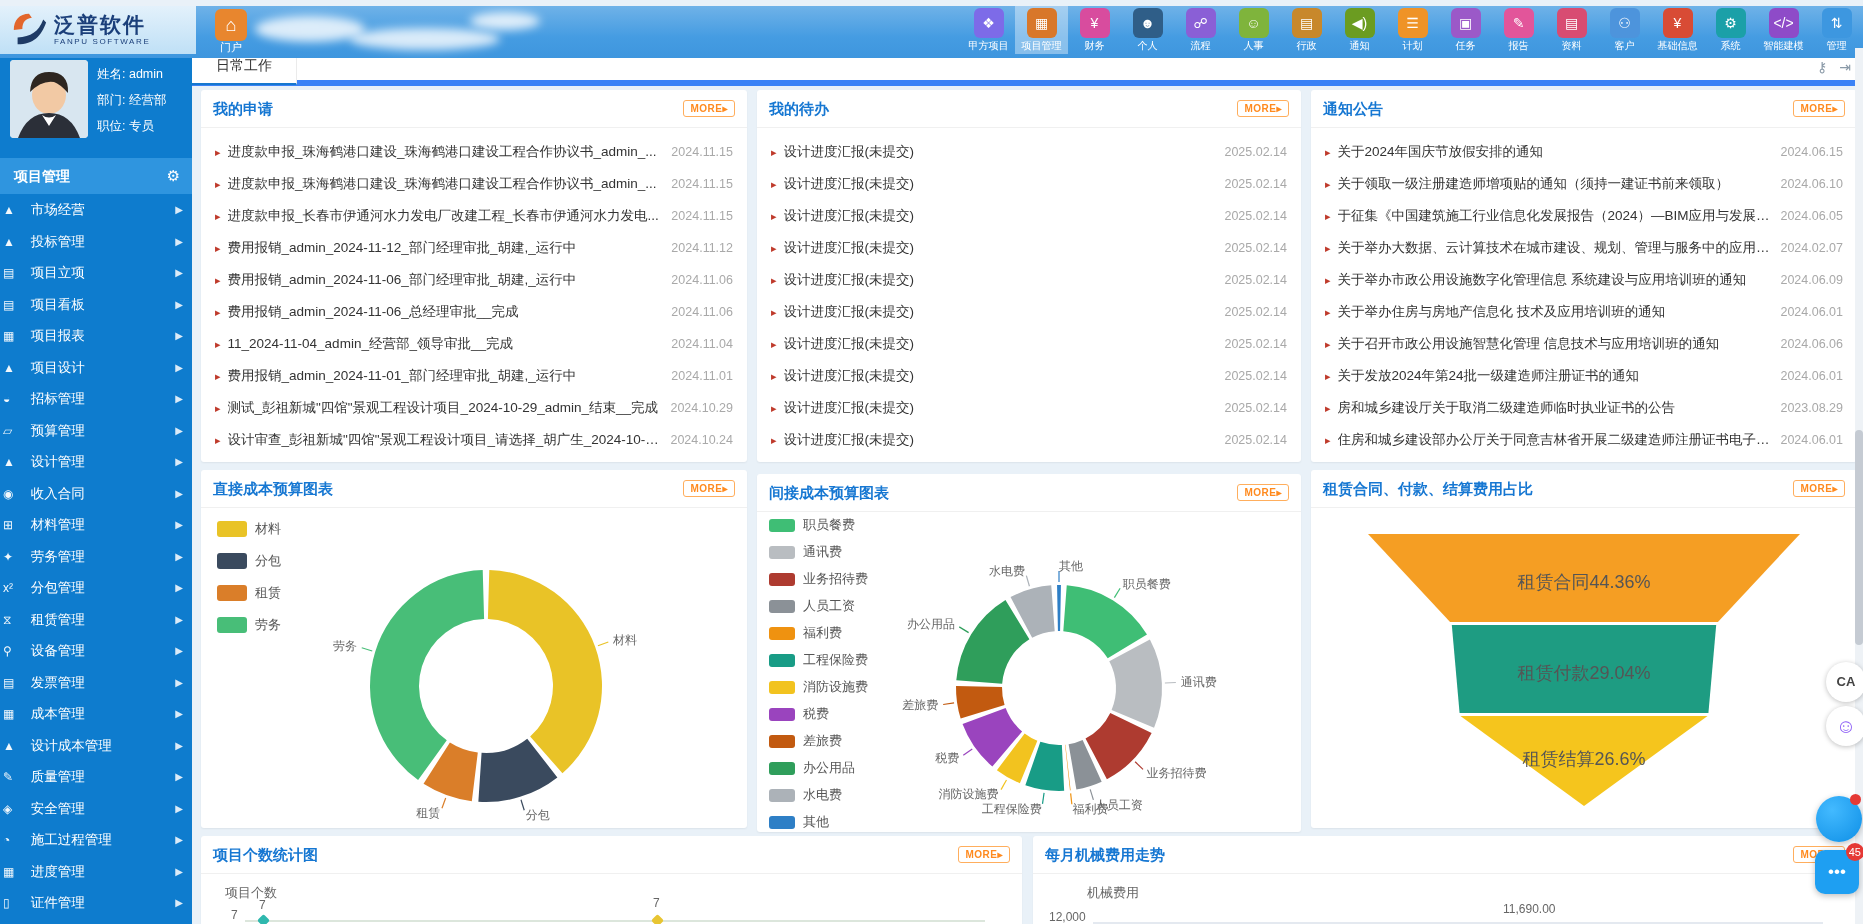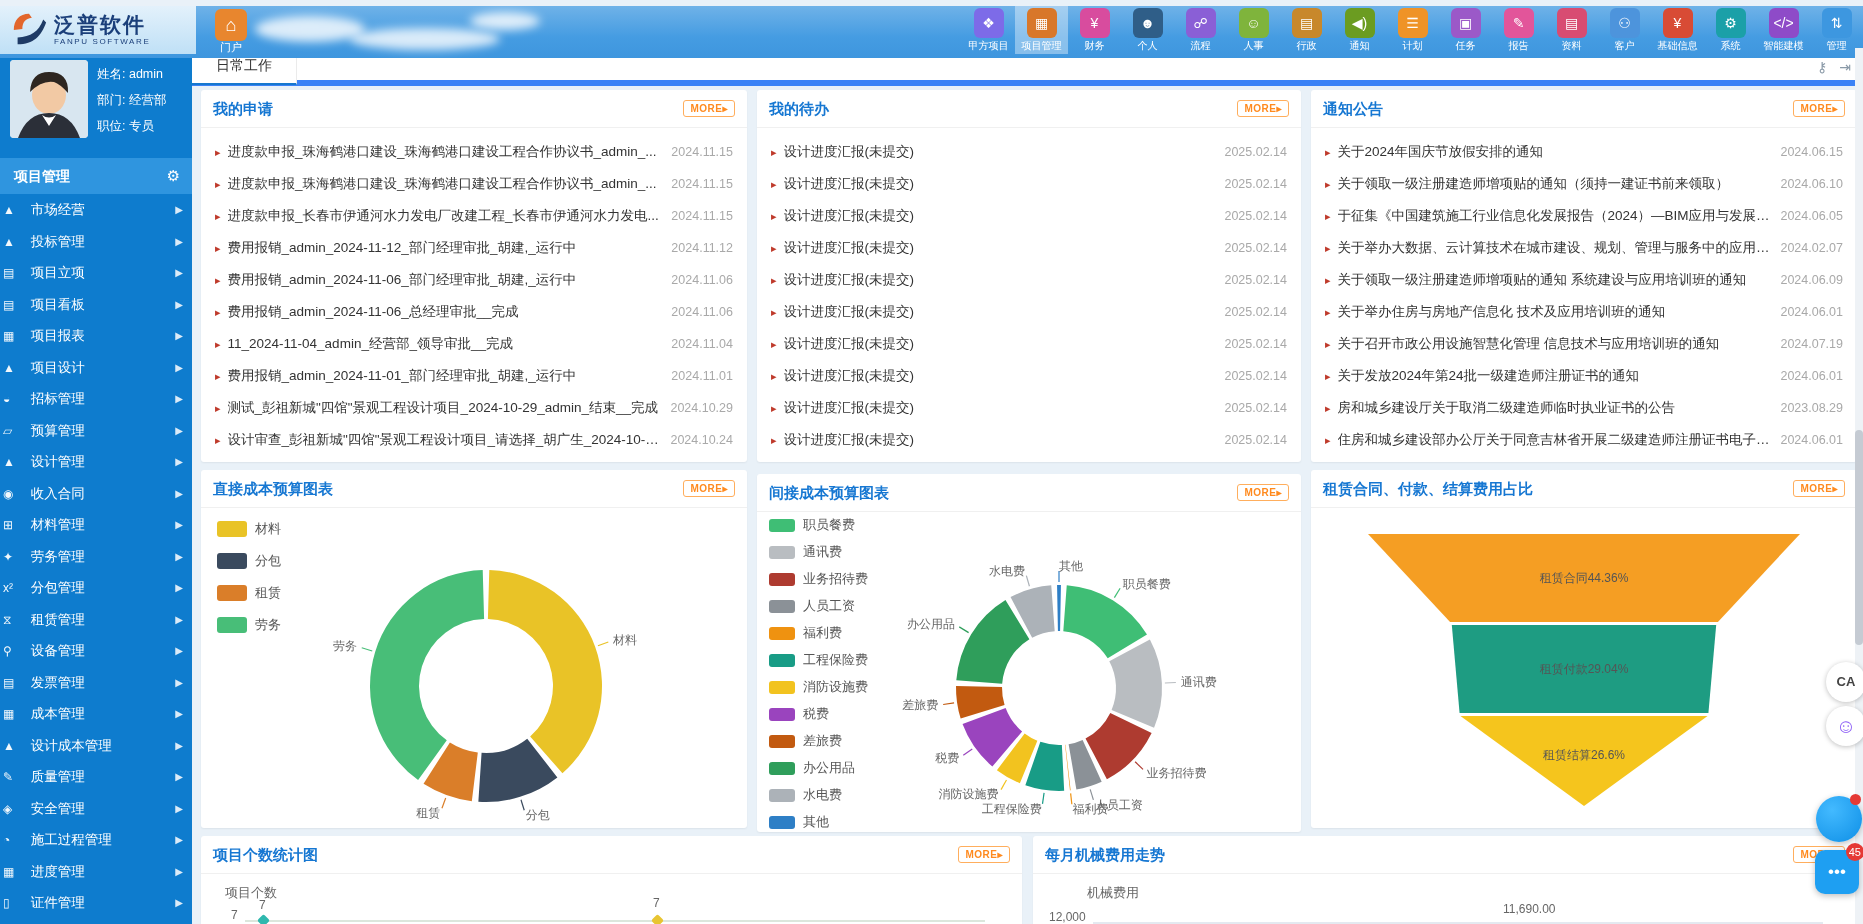--- a/index.html
+++ b/index.html
@@ -84,21 +84,21 @@
   .lg-indirect .sw { width:26px; height:13px; }
   .lg-lb { color:#555; font-size:13px; white-space:nowrap; }
   .donut-svg { position:absolute; left:0; top:0; overflow:visible; }
 
   
   .funnel { position:absolute; left:50%; top:26px; transform:translateX(-50%); width:432px; height:272px; }
   .f-stage { position:absolute; left:0; width:100%; }
   .f-s1 { top:0;     height:88px; clip-path:polygon(0% 0%,100% 0%,81% 100%,19% 100%); }
   .f-s2 { top:91px;  height:88px; clip-path:polygon(19.4% 0%,80.6% 0%,78.8% 100%,21.2% 100%); }
   .f-s3 { top:182px; height:90px; clip-path:polygon(21.4% 0%,78.6% 0%,50% 100%); }
-  .f-label { position:absolute; left:0; width:100%; text-align:center; color:#555; font-size:12px; }
+  .f-label { position:absolute; left:0; width:100%; text-align:center; color:#555; font-size:18px; }
   .f-l1 { top:36px; } .f-l2 { top:127px; } .f-l3 { top:213px; }
 
   
   .mini-label { position:absolute; color:#666; font-size:13px; }
   .mini-tick  { position:absolute; color:#666; font-size:12px; }
   .mini-line  { position:absolute; height:2px; background:#DCE6DC; }
   .mk { position:absolute; width:9px; height:9px; border-radius:2px; transform:rotate(45deg); }
   .mk-lb { position:absolute; color:#666; font-size:12px; }
 
   
@@ -534,32 +534,32 @@
     <span class="row-text">于征集《中国建筑施工行业信息化发展报告（2024）—BIM应用与发展》材料...</span>
     <span class="row-date">2024.06.05</span>
   </div>
             <div class="lrow">
     <span class="bullet">▸</span>
     <span class="row-text">关于举办大数据、云计算技术在城市建设、规划、管理与服务中的应用培训班...</span>
     <span class="row-date">2024.02.07</span>
   </div>
             <div class="lrow">
     <span class="bullet">▸</span>
-    <span class="row-text">关于领取一级注册建造师增项贴的通知 系统建设与应用培训班的通知</span>
+    <span class="row-text">关于举办市政公用设施数字化管理信息 系统建设与应用培训班的通知</span>
     <span class="row-date">2024.06.09</span>
   </div>
             <div class="lrow">
     <span class="bullet">▸</span>
     <span class="row-text">关于举办住房与房地产信息化 技术及应用培训班的通知</span>
     <span class="row-date">2024.06.01</span>
   </div>
             <div class="lrow">
     <span class="bullet">▸</span>
     <span class="row-text">关于召开市政公用设施智慧化管理 信息技术与应用培训班的通知</span>
-    <span class="row-date">2024.07.19</span>
+    <span class="row-date">2024.06.06</span>
   </div>
             <div class="lrow">
     <span class="bullet">▸</span>
     <span class="row-text">关于发放2024年第24批一级建造师注册证书的通知</span>
     <span class="row-date">2024.06.01</span>
   </div>
             <div class="lrow">
     <span class="bullet">▸</span>
     <span class="row-text">房和城乡建设厅关于取消二级建造师临时执业证书的公告</span>
     <span class="row-date">2023.08.29</span>

